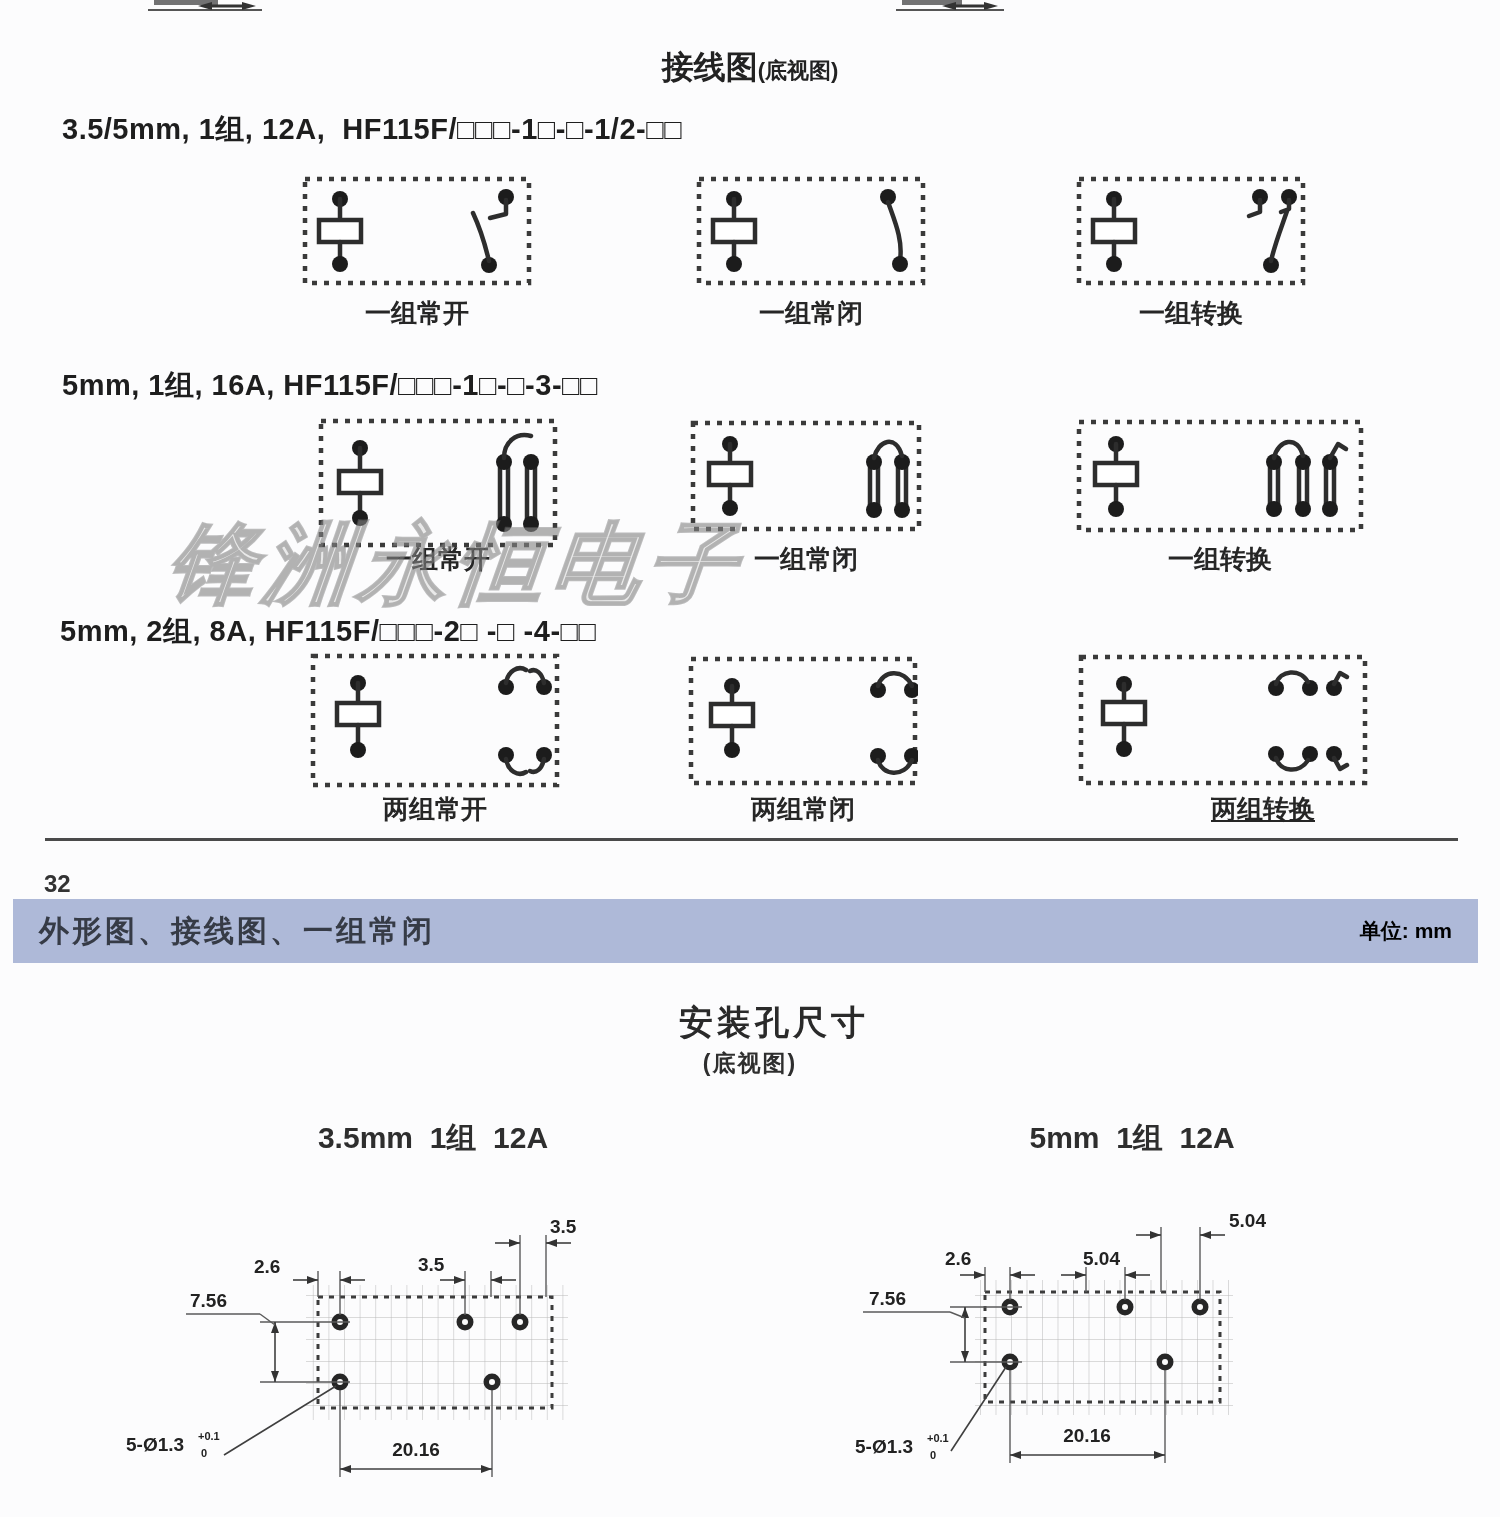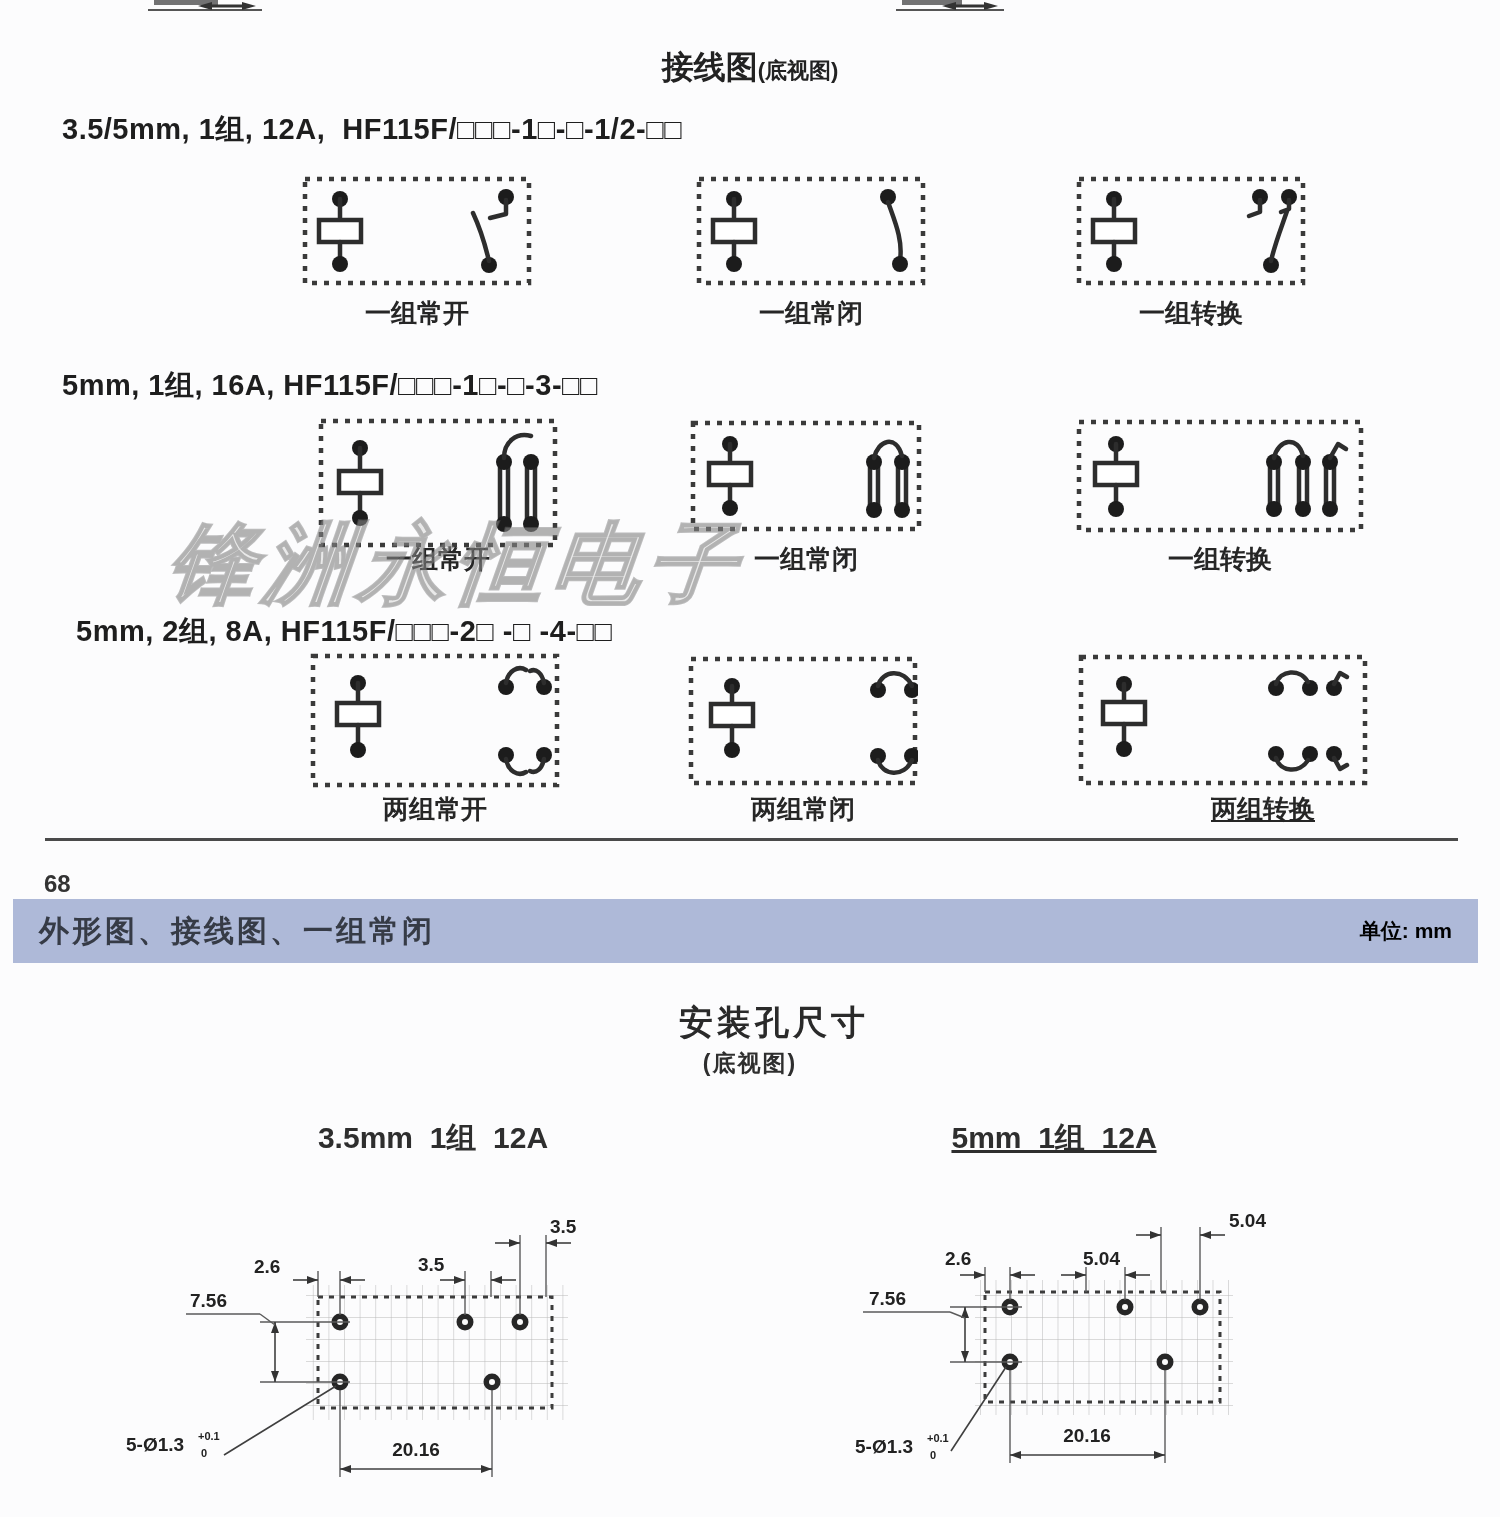--- a/index.html
+++ b/index.html
@@ -163,21 +163,21 @@
     <circle cx="254" cy="90" r="8"></circle>
     <path d="M 198,39 C 202,20 222,16 227,37"></path>
     <polyline points="254,39 262,25 270,30"></polyline>
   </svg>
   <div class="abs dlabel" style="left:318px;top:542px;width:240px;">一组常开</div>
   <div class="abs dlabel" style="left:690px;top:542px;width:232px;">一组常闭</div>
   <div class="abs dlabel" style="left:1076px;top:542px;width:288px;">一组转换</div>
 
   <div class="abs watermark" style="left:168px;top:505px;">锋洲永恒电子</div>
 
-  <div class="abs heading" style="left:76px;top:612px;">5mm, 2组, 8A, HF115F/□□□-2□ -□ -4-□□</div>
+  <div class="abs heading" style="left:60px;top:612px;">5mm, 2组, 8A, HF115F/□□□-2□ -□ -4-□□</div>
 
   <svg class="abs relay" style="left:310px;top:653px;" width="250" height="135">
     <rect class="frame" x="3" y="3" width="244" height="129"></rect>
     <circle cx="48" cy="30" r="8"></circle>
     <line x1="48" y1="30" x2="48" y2="50"></line>
     <rect class="coil" x="27" y="50" width="42" height="22"></rect>
     <line x1="48" y1="72" x2="48" y2="95"></line>
     <circle cx="48" cy="97" r="8"></circle>
     <circle cx="196" cy="34" r="8"></circle>
     <path d="M 196,30 C 198,18 208,12 216,17"></path>
@@ -219,32 +219,32 @@
     <path d="M 198,104 C 202,118 222,120 230,106"></path>
     <circle cx="256" cy="100" r="8"></circle>
     <polyline points="256,104 262,115 269,111"></polyline>
   </svg>
   <div class="abs dlabel" style="left:310px;top:792px;width:250px;">两组常开</div>
   <div class="abs dlabel" style="left:688px;top:792px;width:230px;">两组常闭</div>
   <div class="abs dlabel" style="left:1118px;top:792px;width:290px;text-decoration:underline;">两组转换</div>
 
   <div class="abs divider" style="left:45px;top:838px;width:1413px;height:3px;"></div>
 
-  <div class="abs pagenum" style="left:44px;top:870px;">68</div>
+  <div class="abs pagenum" style="left:44px;top:870px;">32</div>
 
   <div class="abs bar" style="left:13px;top:899px;width:1465px;height:64px;">
     <span class="bar-title">外形图、接线图、一组常闭</span>
     <span class="bar-unit">单位: mm</span>
   </div>
 
   <div class="abs mount-title" style="left:0;top:1000px;width:1500px;padding-left:24px;">安装孔尺寸</div>
   <div class="abs mount-sub" style="left:0;top:1048px;width:1500px;">(底视图)</div>
 
   <div class="abs mount-heading" style="left:280px;top:1118px;width:306px;">3.5mm  1组  12A</div>
-  <div class="abs mount-heading" style="left:901px;top:1118px;width:306px;text-decoration:underline;">5mm  1组  12A</div>
+  <div class="abs mount-heading" style="left:979px;top:1118px;width:306px;">5mm  1组  12A</div>
 
   <svg class="abs mount" style="left:110px;top:1185px;" width="480" height="330" viewBox="0 0 480 330">
     <defs>
       <pattern id="gridL" width="15.6" height="22" patternUnits="userSpaceOnUse">
         <path d="M 15.6 0 L 0 0 0 22" fill="none" stroke="#b8b8b8" stroke-width="1"></path>
       </pattern>
     </defs>
     <rect x="196" y="100" width="262" height="135" fill="url(#gridL)"></rect>
     <rect class="dashbox" x="208" y="112" width="234" height="111"></rect>
 

